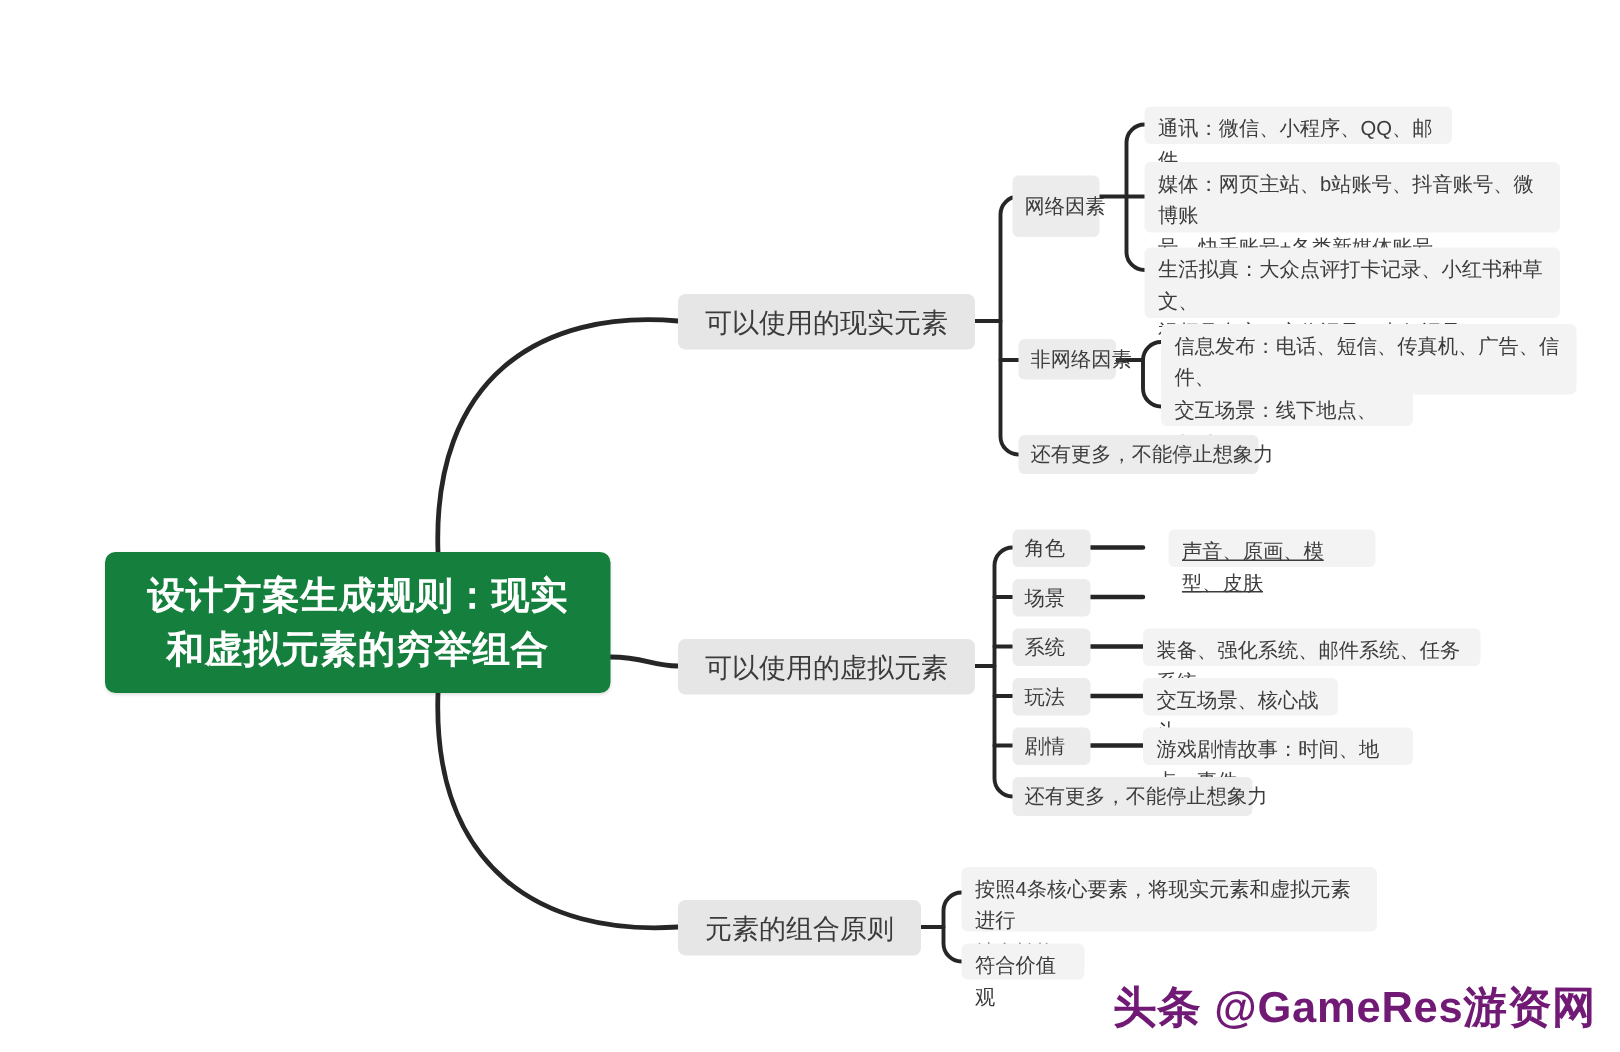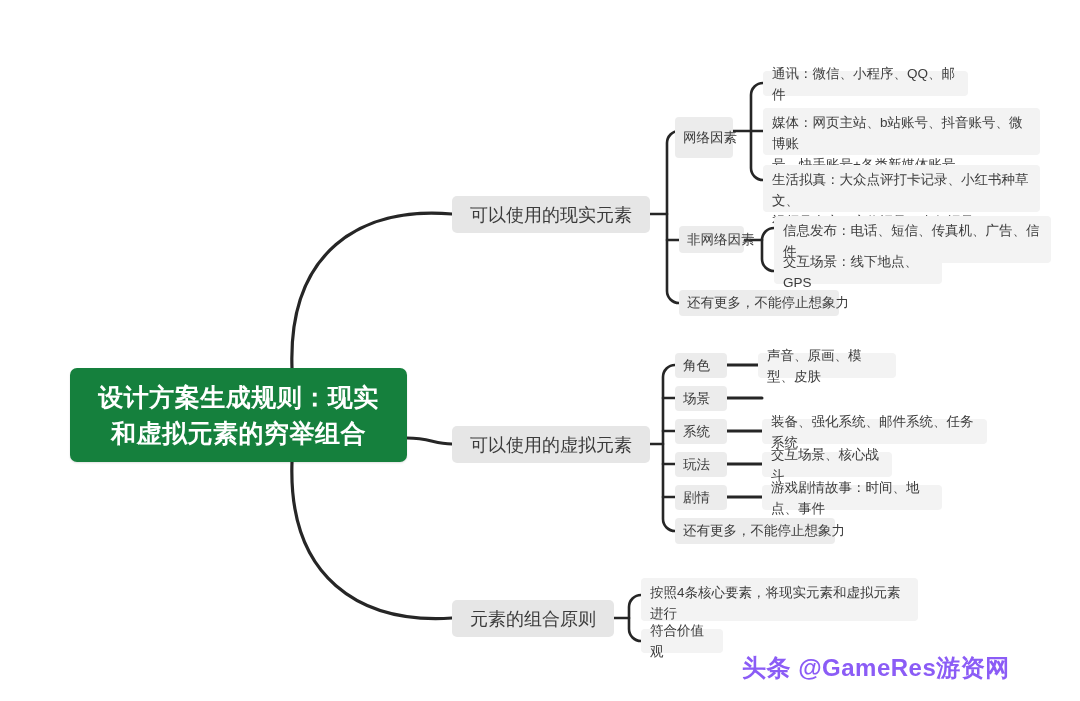--- a/index.html
+++ b/index.html
@@ -74,37 +74,36 @@
   }
 
   .leaf-node {
     background: #f3f3f3;
     color: #3c3c3c;
     font-size: 13.5px;
     line-height: 21px;
     border-radius: 4px;
     padding: 4px 9px;
     display: flex;
-    align-items: center;
     white-space: pre-line;
   }
 
   .leaf-node.two-line {
     align-items: flex-start;
     line-height: 21px;
   }
 
   
   #watermark {
     position: absolute;
     left: 742px;
     top: 652px;
-    font-size: 24px;
+    font-size: 29px;
     font-weight: bold;
-    color: #8b5cf6;
+    color: #701a75;
     letter-spacing: 0.5px;
     text-shadow:
       -1.2px -1.2px 0 #ffffff,
        1.2px -1.2px 0 #ffffff,
       -1.2px  1.2px 0 #ffffff,
        1.2px  1.2px 0 #ffffff,
        0 0 2px #ffffff;
     white-space: nowrap;
   }
 </style>
@@ -197,21 +196,21 @@
     <span>还有更多，不能停止想象力</span>
   </div>
 
   <div class="node branch-node" style="left:452px; top:426px; width:198px; height:37px;">
     <span>可以使用的虚拟元素</span>
   </div>
 
   <div class="node sub-node" style="left:675px; top:353px; width:52px; height:25px;">
     <span>角色</span>
   </div>
-  <div class="node leaf-node" style="left:758px; top:353px; width:138px; height:25px;">
+  <div class="node leaf-node" style="left:779px; top:353px; width:138px; height:25px;text-decoration:underline;">
     <span>声音、原画、模型、皮肤</span>
   </div>
 
   <div class="node sub-node" style="left:675px; top:386px; width:52px; height:25px;">
     <span>场景</span>
   </div>
 
   <div class="node sub-node" style="left:675px; top:419px; width:52px; height:25px;">
     <span>系统</span>
   </div>

